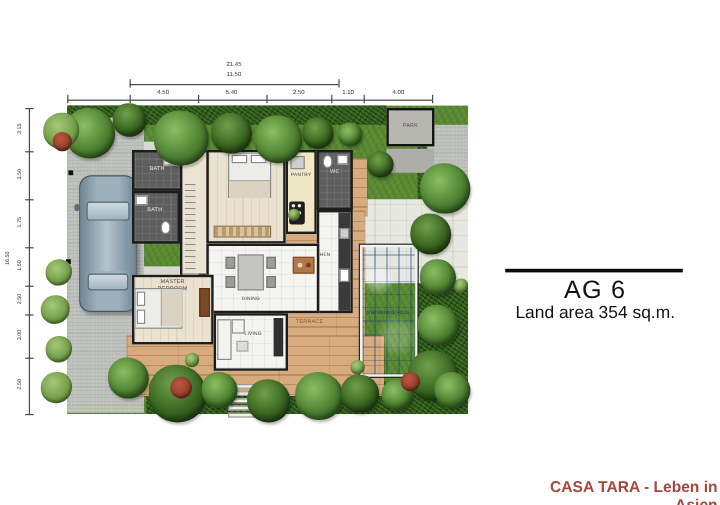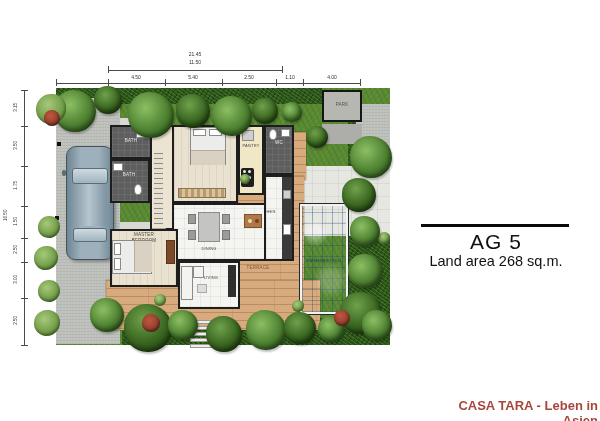--- a/index.html
+++ b/index.html
@@ -267,19 +267,19 @@
     <div class="shrub" style="left:34px;top:246px;width:24px;height:24px;"></div>
     <div class="shrub" style="left:38px;top:280px;width:22px;height:22px;"></div>
     <div class="shrub" style="left:34px;top:310px;width:26px;height:26px;"></div>
     <div class="shrub-red" style="left:44px;top:110px;width:16px;height:16px;"></div>
     <div class="shrub-red" style="left:142px;top:314px;width:18px;height:18px;"></div>
     <div class="shrub-red" style="left:334px;top:310px;width:16px;height:16px;"></div>
   </div>
 
   <div>
     <div class="ann-line" style="left:421px;top:224px;width:148px;height:3px;"></div>
-    <div class="ann-title" style="left:411px;top:230px;width:170px;">AG 5</div>
-    <div class="ann-sub" style="left:411px;top:253px;width:170px;">Land area 268 sq.m.</div>
+    <div class="ann-title" style="left:411px;top:230px;width:170px;">AG 6</div>
+    <div class="ann-sub" style="left:411px;top:253px;width:170px;">Land area 354 sq.m.</div>
   </div>
 
   <div class="brand" style="left:420px;top:398px;width:178px;color:#a6473e;">CASA TARA - Leben in Asien</div>
 
 </div>
 
 </body></html>

